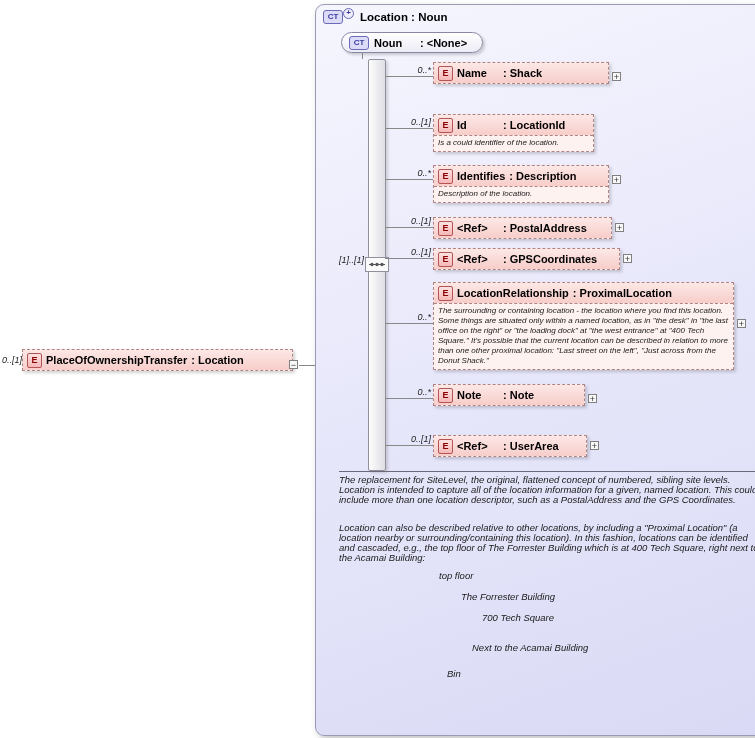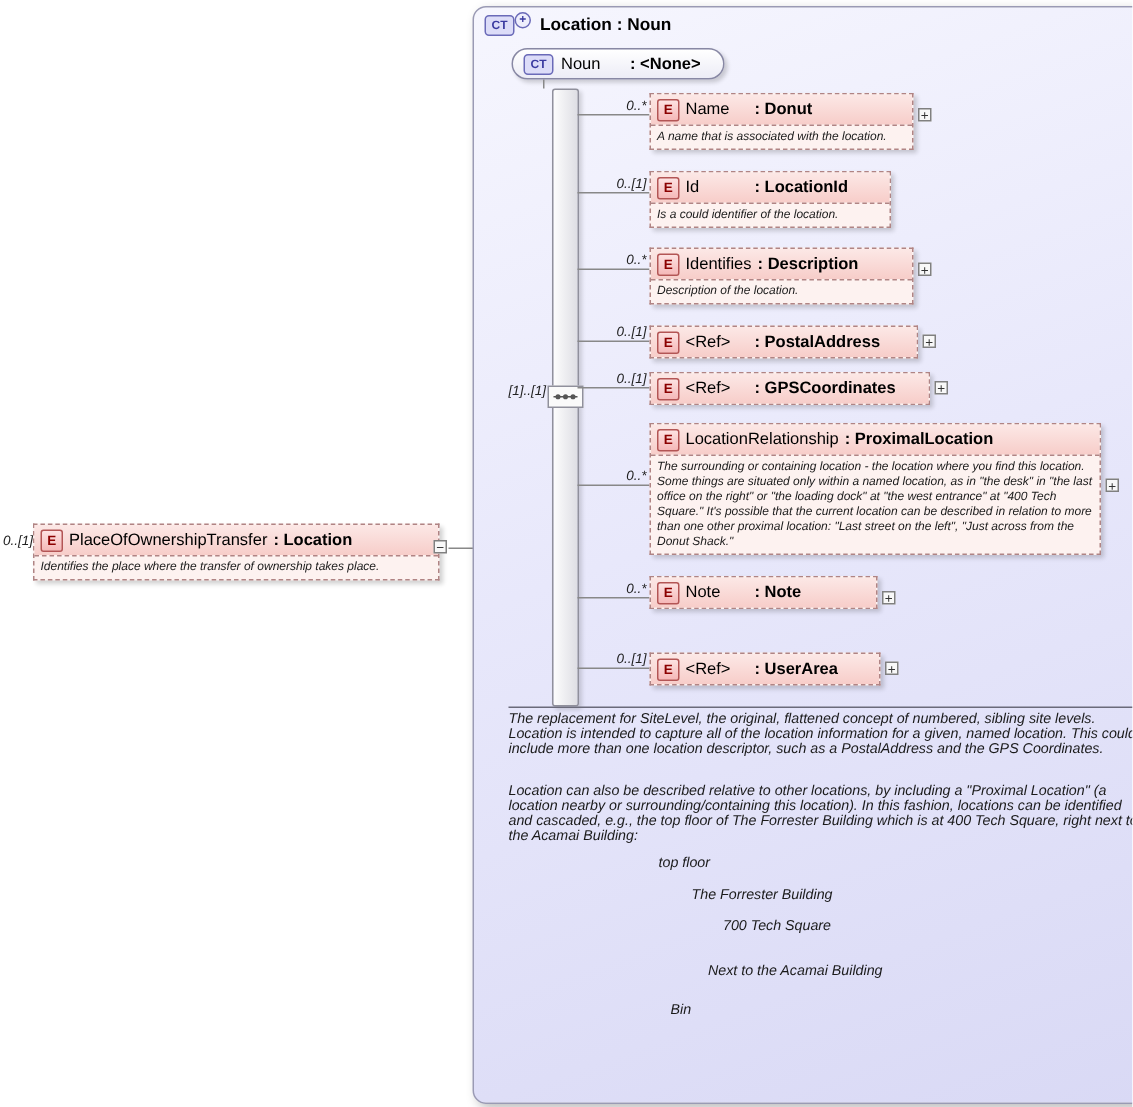--- a/index.html
+++ b/index.html
@@ -46,21 +46,21 @@
            font-size:9px;font-style:italic;color:#222;}
 
   
   .row{position:absolute;left:0;width:100%;height:0;}
   .card{position:absolute;left:63px;width:52px;text-align:right;
         font-size:9px;font-style:italic;color:#222;}
   .elem{position:absolute;top:0;border:1px dashed #b08484;background:#fdf2f0;
         box-shadow:2px 2px 3px rgba(0,0,0,.18);box-sizing:border-box;}
   .ehead{height:20px;display:flex;align-items:center;padding:0 4px;
          background:linear-gradient(#fce8e6,#f7cdc9);}
-  .ename{display:inline-block;min-width:42px;margin-left:4px;font-size:11px;font-weight:normal;color:#000;white-space:nowrap;}
+  .ename{display:inline-block;min-width:42px;margin-left:4px;font-size:11px;font-weight:bold;color:#000;white-space:nowrap;}
   .etype{font-size:11px;font-weight:bold;color:#000;margin-left:4px;white-space:nowrap;}
   .eannot{border-top:1px dashed #b08484;padding:2px 4px 3px 4px;font-size:8px;font-style:italic;
           color:#1a1a1a;line-height:10px;}
   .plusbox,.minusbox{position:absolute;width:9px;height:9px;border:1px solid #808080;background:#f8f8f8;
         font-size:9px;line-height:8px;text-align:center;color:#333;box-sizing:border-box;cursor:pointer;}
 
   
   .doc{position:absolute;left:23px;top:466px;width:422px;border-top:1px solid #6a6a7a;
        padding-top:3px;font-size:9.5px;font-style:italic;color:#1a1a1a;line-height:10px;}
   .doc div{margin:0;}
@@ -81,21 +81,20 @@
 
 <div id="canvas">
 
   <span class="src-card">0..[1]</span>
   <div class="elem src-elem">
     <div class="ehead">
       <span class="ic-e">E</span>
       <span class="ename">PlaceOfOwnershipTransfer</span>
       <span class="etype">: Location</span>
     </div>
-    <div class="eannot" style="white-space:nowrap;overflow:hidden;">Identifies the place where the transfer of ownership takes place.</div>
   </div>
   <span class="minusbox" style="left:289px;top:360px;">−</span>
   <span class="hline" style="left:299px;top:365px;width:17px;"></span>
 
   <div class="panel">
 
     <div class="panel-header">
       <span class="ic-ct">CT</span>
         <span class="ic-ctplus">+</span>
       <span class="panel-title">Location : Noun</span>
@@ -119,23 +118,22 @@
     </div>
     <span class="seqcard">[1]..[1]</span>
 
     <div class="row" style="top:57px;">
       <span class="card" style="top:3px;">0..*</span>
       <span class="hline" style="left:69px;top:14px;width:48px;"></span>
       <div class="elem" style="left:117px;width:176px;">
         <div class="ehead">
           <span class="ic-e">E</span>
           <span class="ename">Name</span>
-          <span class="etype">: Donut</span>
-        </div>
-        <div class="eannot">A name that is associated with the location.</div>
+          <span class="etype">: Shack</span>
+        </div>
       </div>
       <span class="plusbox" style="left:296px;top:10px;">+</span>
     </div>
 
     <div class="row" style="top:109px;">
       <span class="card" style="top:3px;">0..[1]</span>
       <span class="hline" style="left:69px;top:14px;width:48px;"></span>
       <div class="elem" style="left:117px;width:161px;">
         <div class="ehead">
           <span class="ic-e">E</span>

